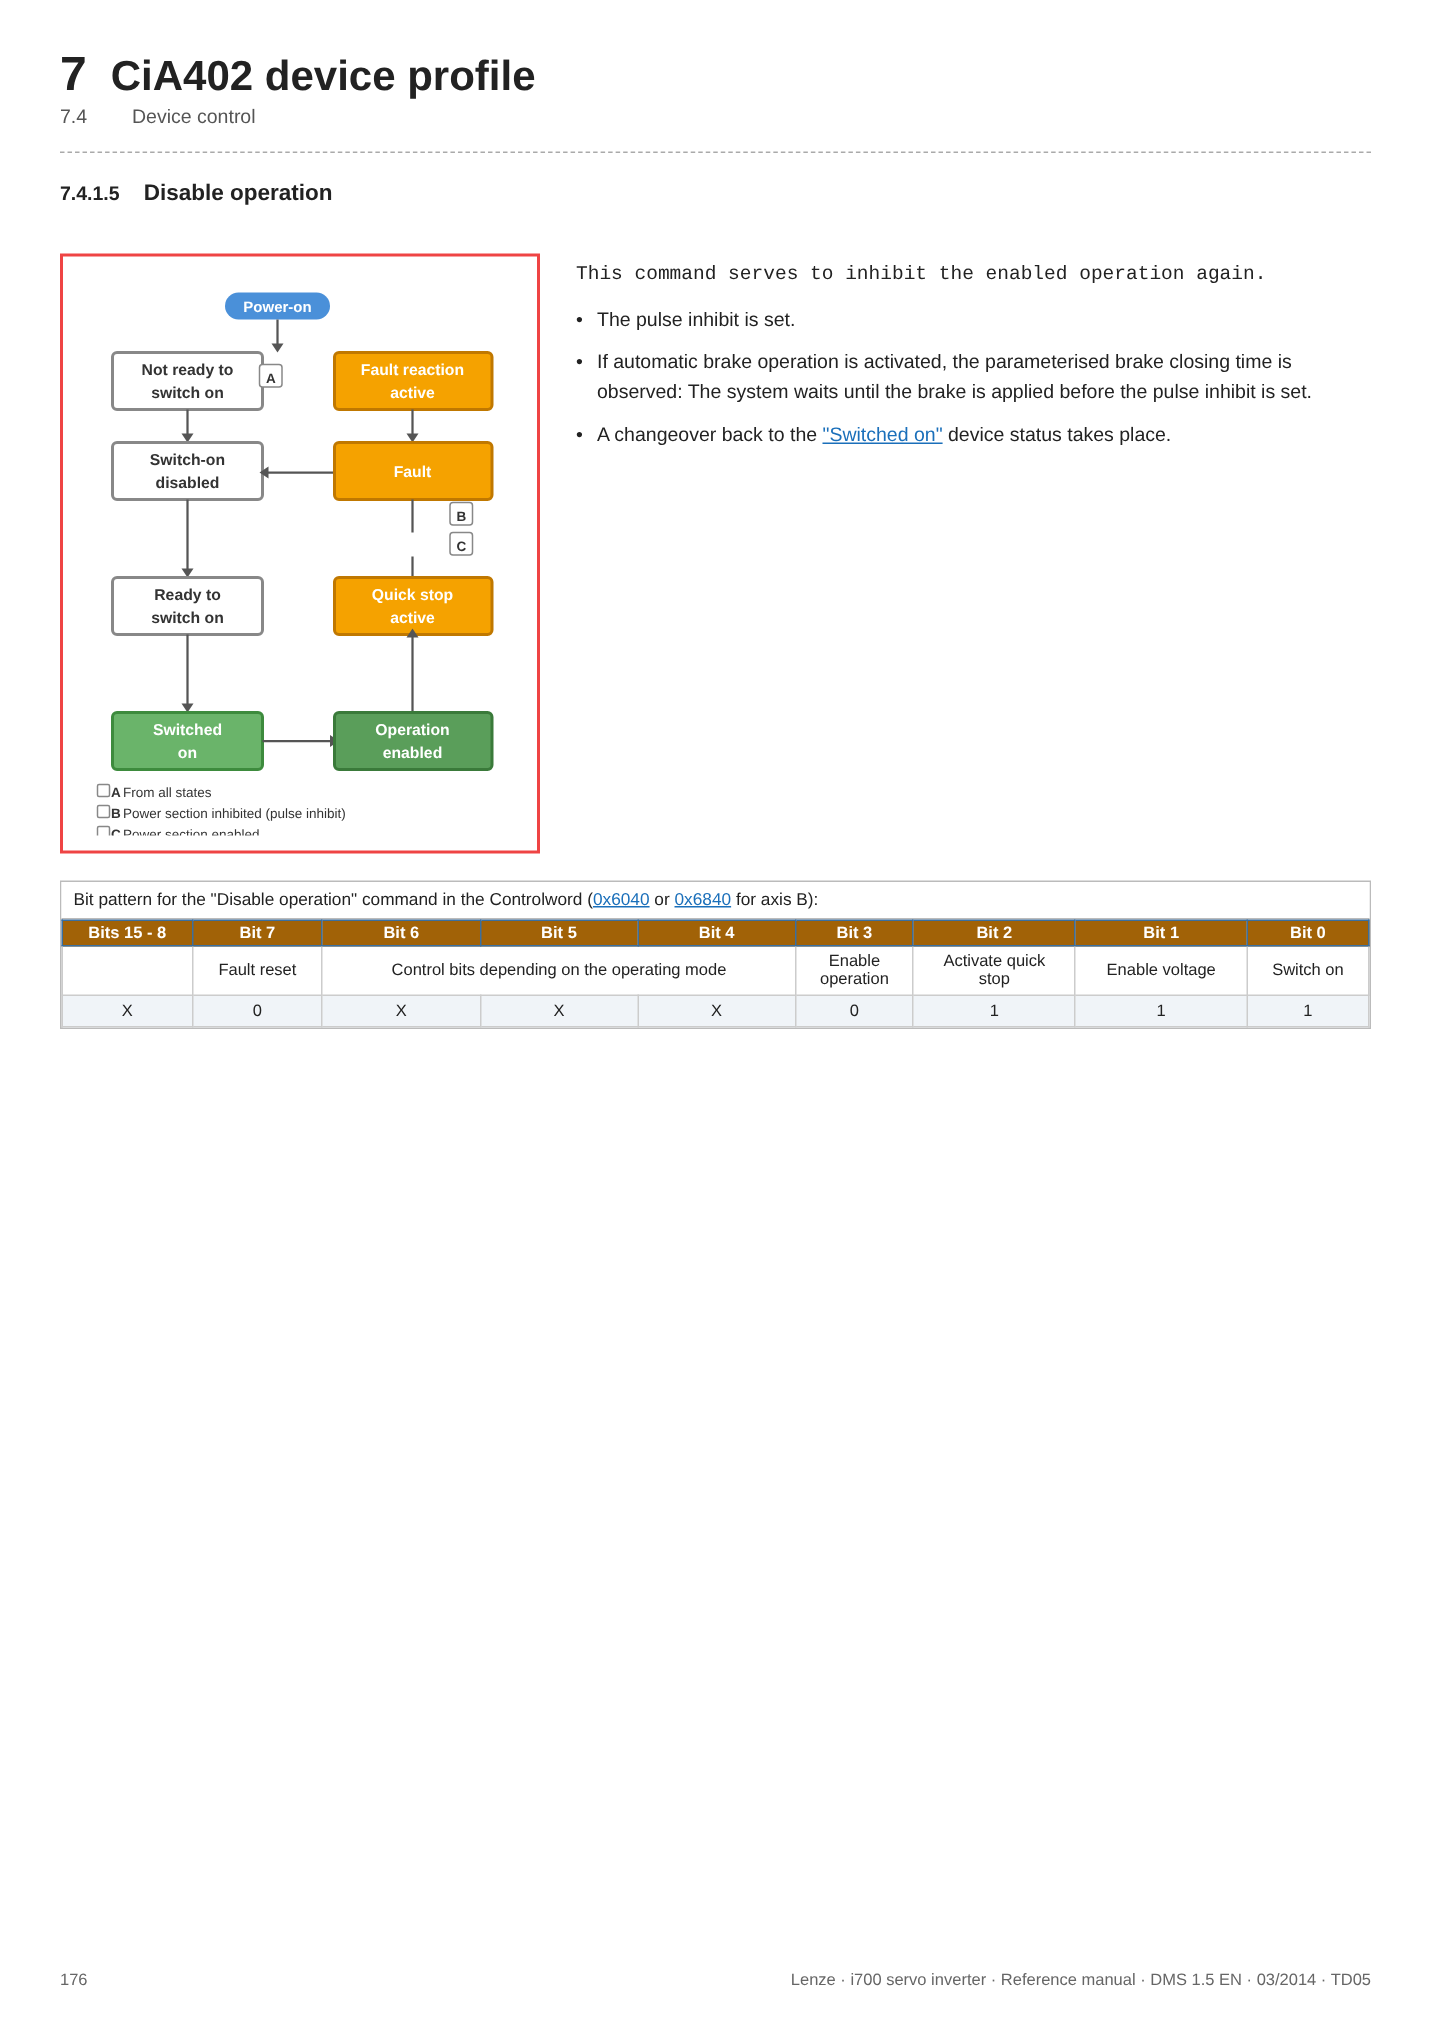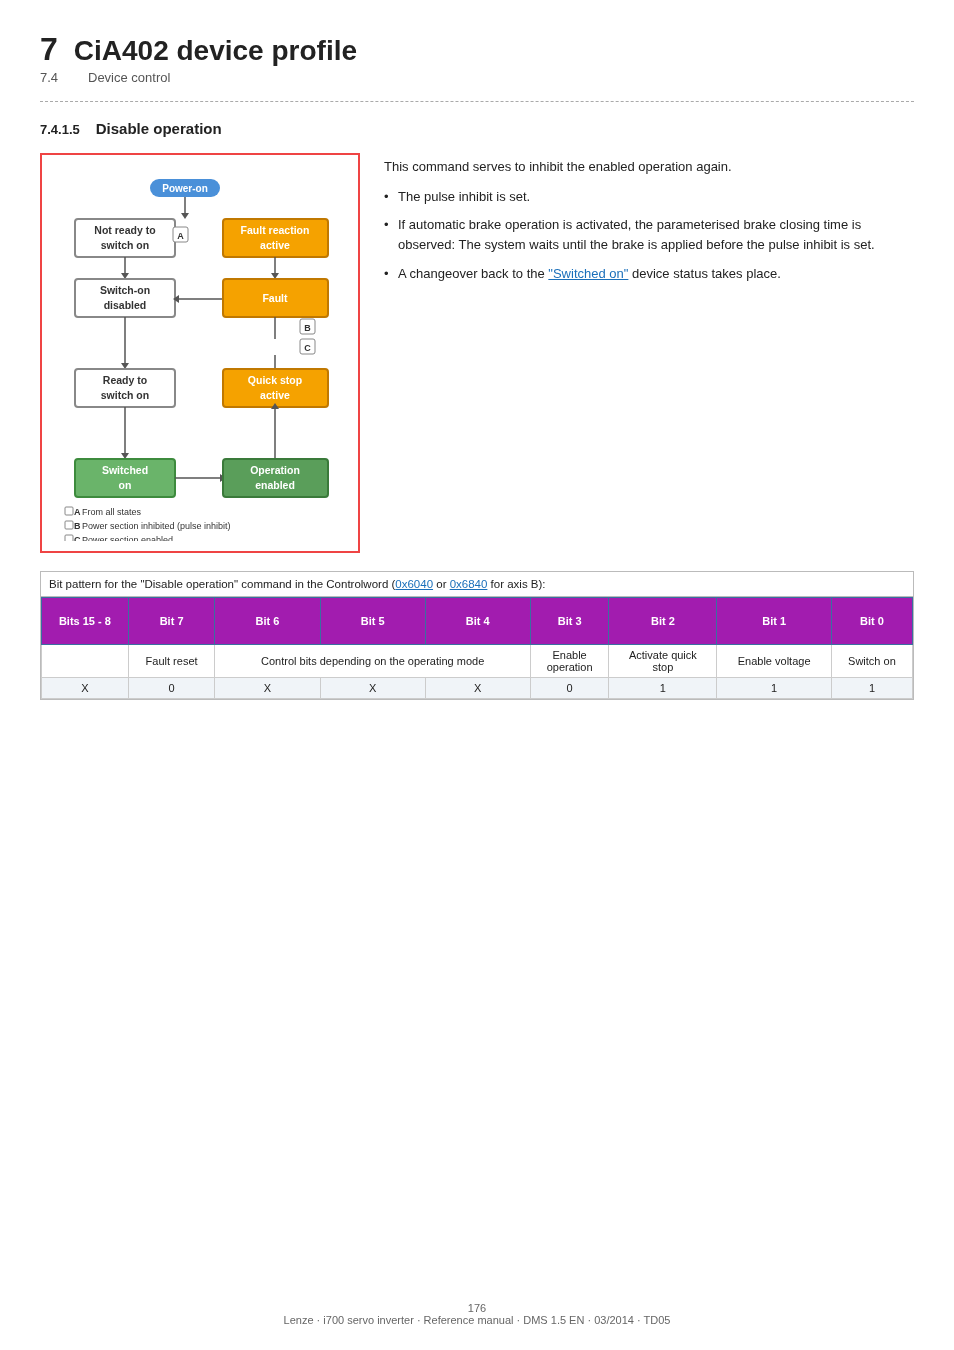--- a/index.html
+++ b/index.html
@@ -57,21 +57,21 @@
       border: none;
       border-top: 1.5px dashed #aaa;
       margin: 8px 0 18px 0;
     }
 
     
     .section-heading {
       display: flex;
       gap: 16px;
       align-items: baseline;
-      margin-bottom: 16px;
+      margin-bottom: 32px;
       text-align: right;
     }
     .section-num {
       font-size: 13px;
       font-weight: bold;
     }
     .section-title {
       font-size: 15px;
       font-weight: bold;
     }
@@ -97,20 +97,21 @@
     .description {
       flex: 1;
       font-size: 13px;
       line-height: 1.55;
       color: #222;
       padding-top: 4px;
     }
     .description p {
       margin-bottom: 10px;
       text-align: justify;
+      font-family: Liberation Mono, monospace;
     }
     .description ul {
       padding-left: 0;
       list-style: none;
     }
     .description ul li {
       padding-left: 14px;
       position: relative;
       margin-bottom: 8px;
     }
@@ -135,23 +136,23 @@
       background: #fff;
       padding: 6px 8px;
       border-bottom: 1px solid #bbb;
       font-size: 11.5px;
     }
     table.bit-table {
       width: 100%;
       border-collapse: collapse;
     }
     table.bit-table th {
-      background: #a21caf;
+      background: #a16207;
       color: #fff;
-      padding: 17px 6px;
+      padding: 2px 6px;
       text-align: center;
       border: 1px solid #3a6fa0;
       font-weight: bold;
       font-size: 11px;
     }
     table.bit-table td {
       padding: 4px 6px;
       text-align: center;
       border: 1px solid #ccc;
       font-size: 11px;
@@ -164,21 +165,20 @@
     .page-footer {
       position: absolute;
       bottom: 24px;
       left: 40px;
       right: 40px;
       display: flex;
       justify-content: space-between;
       align-items: center;
       font-size: 11px;
       color: #666;
-      flex-direction: column;
     }
 
     
     svg.state-diagram {
       display: block;
       margin: 0 auto;
     }
   </style>
 </head>
 <body>

